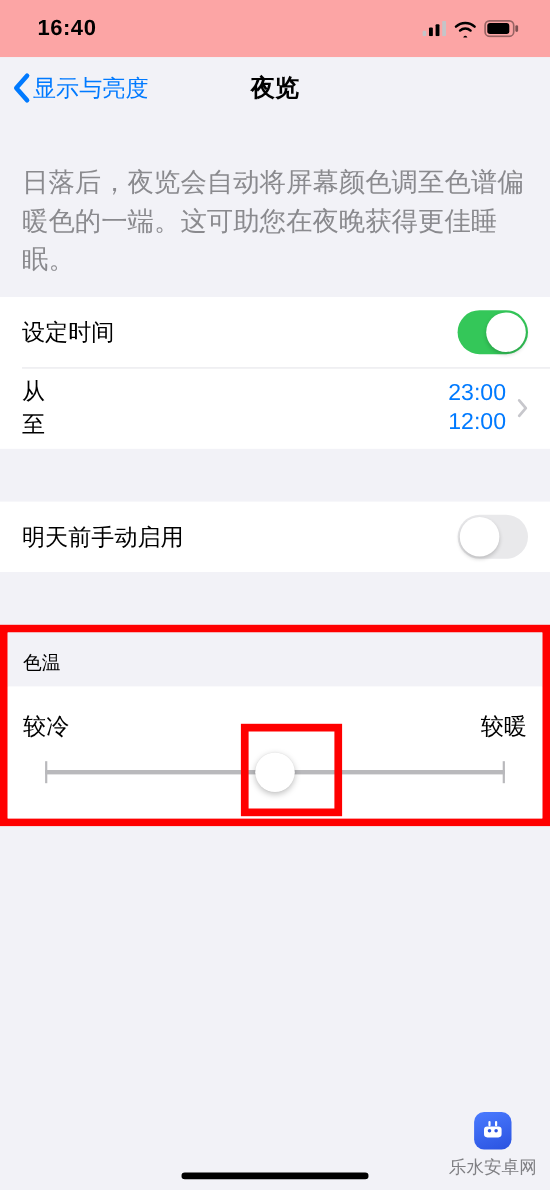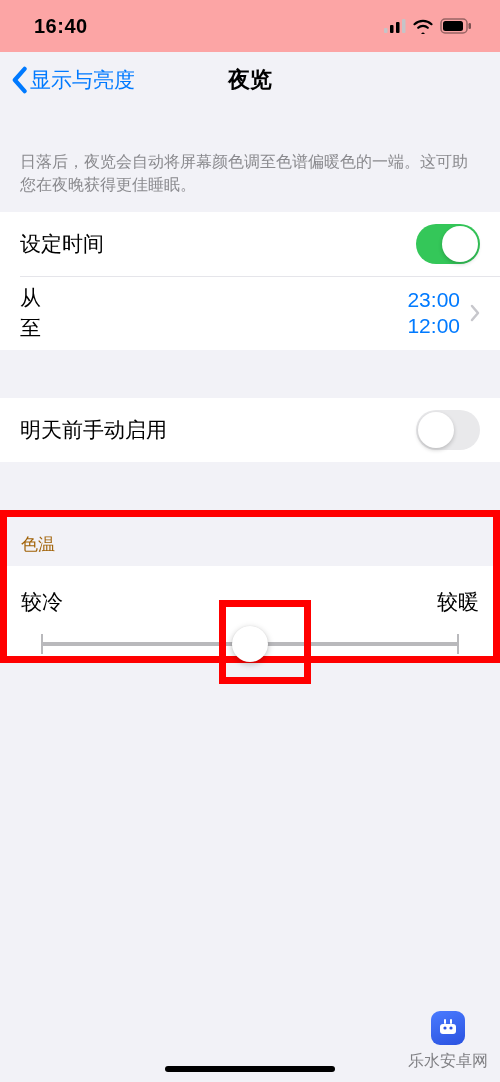--- a/index.html
+++ b/index.html
@@ -65,21 +65,21 @@
       pointer-events: none;
     }
     .nav-back-chevron {
       width: 18px;
       height: 28px;
     }
 
     
     .section-desc {
       padding: 42px 20px 16px 20px;
-      font-size: 16px;
+      font-size: 24px;
       color: #8a8a8e;
       line-height: 1.45;
       font-family: Liberation Serif, serif;
     }
 
     
     .group {
       background: #fff;
     }
     .row {
@@ -160,27 +160,27 @@
 
     .spacer-sm { height: 48px; }
 
     
     .highlight-outer {
       border: 7px solid #ff0000;
       margin-top: 48px;
     }
     .section-header-inset {
       font-size: 17px;
-      color: #a16207;
+      color: #000000;
       padding: 16px 14px 10px 14px;
       background: #f2f2f7;
     }
     .temp-group {
       background: #fff;
-      padding: 22px 14px 10px 14px;
+      padding: 22px 14px 40px 14px;
     }
     .temp-labels {
       display: flex;
       justify-content: space-between;
       font-size: 21px;
       color: #000;
       margin-bottom: 26px;
     }
     .slider-wrap {
       position: relative;

